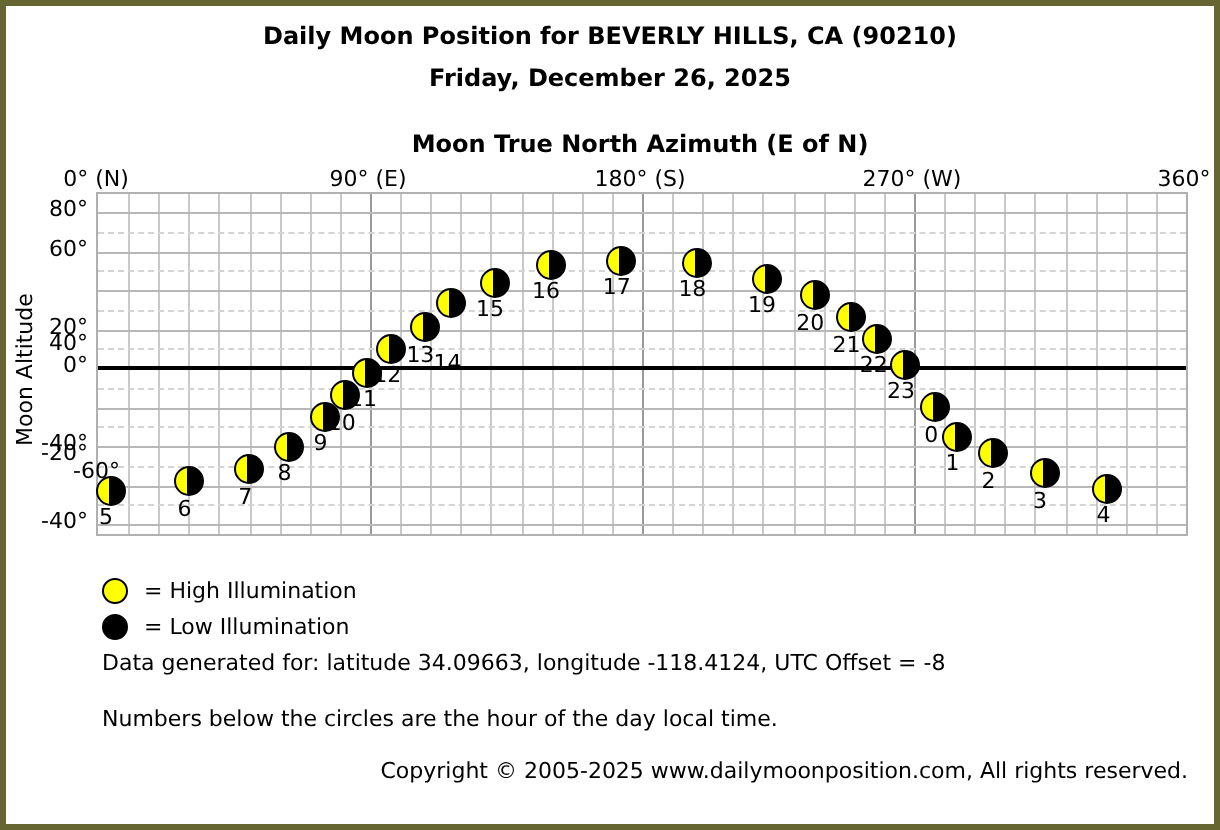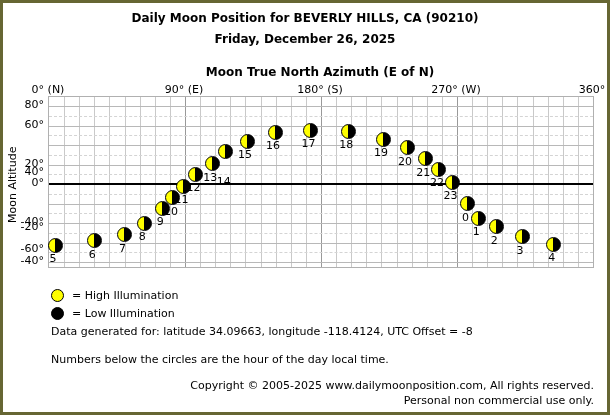--- a/index.html
+++ b/index.html
@@ -166,32 +166,31 @@
     </div>
 
   <div id="yticks">
       <div class="ytick" style="top: 95px;">80°</div>
       <div class="ytick" style="top: 114.5px;">60°</div>
       <div class="ytick" style="top: 134px; margin-top: 28px;">40°</div>
       <div class="ytick" style="top: 153.5px;">20°</div>
       <div class="ytick" style="top: 173px;">0°</div>
       <div class="ytick" style="top: 192.5px; margin-top: 24px;">-20°</div>
       <div class="ytick" style="top: 212px;">-40°</div>
-      <div class="ytick" style="top: 239px;">-60°</div>
+      <div class="ytick" style="top: 226px; margin-left: 16px;">-60°</div>
       <div class="ytick" style="top: 251px;">-40°</div>
     </div>
   <div class="ylabel">Moon Altitude</div>
 
   <div class="legend-row" style="top:286px;">
     <span class="legend-swatch" style="background: rgb(255, 255, 0);"></span>
     <span class="legend-text">= High Illumination</span>
   </div>
   <div class="legend-row" style="top:304px;">
     <span class="legend-swatch" style="background: rgb(0, 0, 0);"></span>
     <span class="legend-text">= Low Illumination</span>
   </div>
 
   <div class="note" style="top:322px;">Data generated for: latitude 34.09663, longitude -118.4124, UTC Offset = -8</div>
   <div class="note" style="top:350px;">Numbers below the circles are the hour of the day local time.</div>
 
   <div class="copy" style="top:376px;">Copyright © 2005-2025 www.dailymoonposition.com, All rights reserved.</div>
-  <div class="copy" style="top:391px;">Personal non commercial use only.</div>
 </div>
 
 </body></html>

